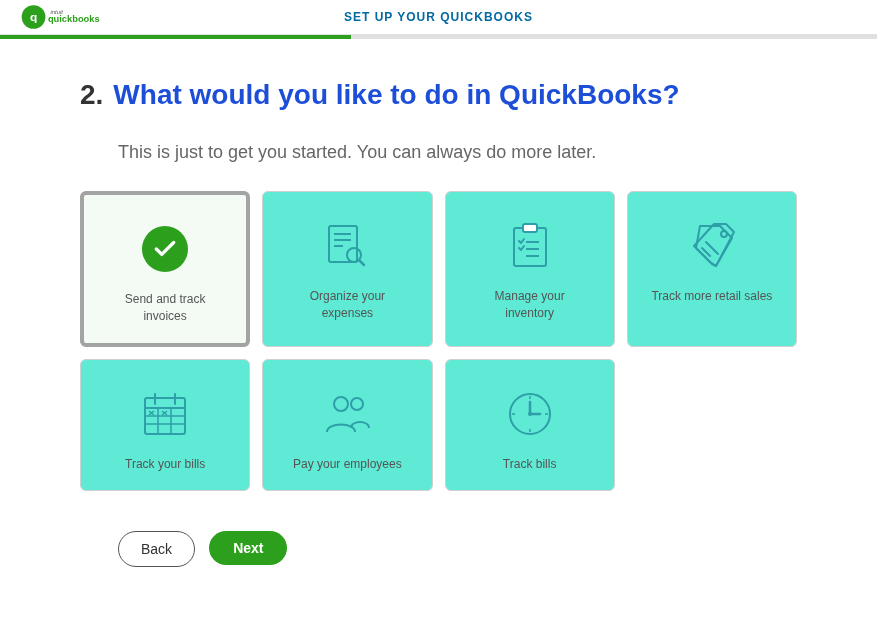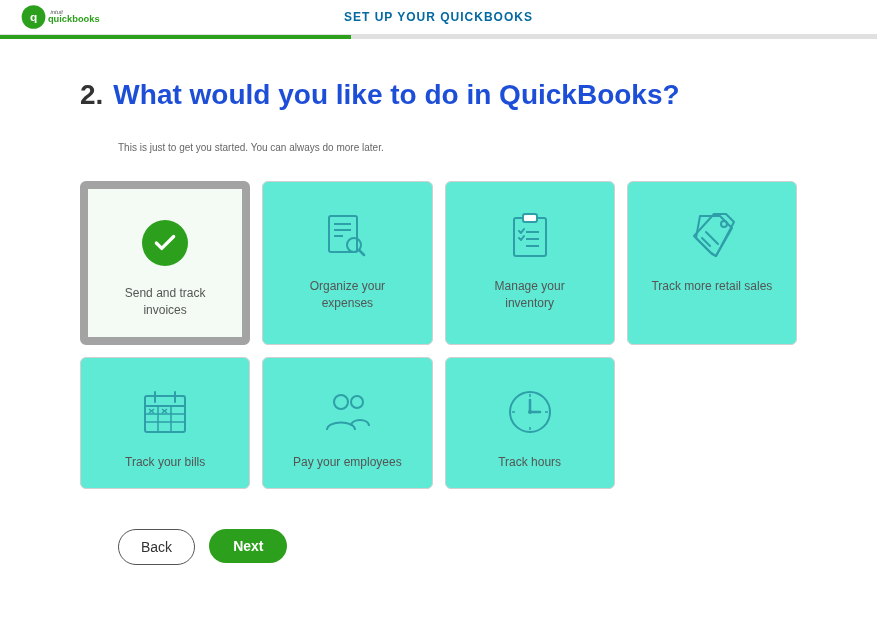--- a/index.html
+++ b/index.html
@@ -63,21 +63,21 @@
       font-size: 28px;
       font-weight: 700;
       color: #333;
     }
     .step-question {
       font-size: 28px;
       font-weight: 700;
       color: #1d4ed8;
     }
     .step-subtitle {
-      font-size: 10px;
+      font-size: 18px;
       color: #666;
       margin-bottom: 28px;
       margin-left: 38px;
       margin-top: 31px;
     }
 
     
     .options-grid {
       display: grid;
       grid-template-columns: repeat(4, 1fr);
@@ -90,21 +90,21 @@
       border-radius: 6px;
       padding: 24px 12px 18px;
       display: flex;
       flex-direction: column;
       align-items: center;
       cursor: pointer;
       background: #5eead4;
       transition: border-color 0.15s;
     }
     .option-card.selected {
-      border: 8px solid #a3a3a3;
+      border: 4px solid #a3a3a3;
       background: #f4fbf4;
     }
 
     .option-icon {
       width: 60px;
       height: 60px;
       display: flex;
       align-items: center;
       justify-content: center;
       margin-bottom: 12px;
@@ -292,21 +292,21 @@
           <line x1="26" y1="14" x2="26" y2="26" stroke="#2e9ea8" stroke-width="2.5" stroke-linecap="round"></line>
           <line x1="26" y1="26" x2="36" y2="26" stroke="#2e9ea8" stroke-width="2.5" stroke-linecap="round"></line>
           <circle cx="26" cy="26" r="2" fill="#2e9ea8"></circle>
 
           <line x1="26" y1="8" x2="26" y2="11" stroke="#2e9ea8" stroke-width="1.5"></line>
           <line x1="26" y1="41" x2="26" y2="44" stroke="#2e9ea8" stroke-width="1.5"></line>
           <line x1="8" y1="26" x2="11" y2="26" stroke="#2e9ea8" stroke-width="1.5"></line>
           <line x1="41" y1="26" x2="44" y2="26" stroke="#2e9ea8" stroke-width="1.5"></line>
         </svg>
       </div>
-      <span class="option-label">Track hours</span>
+      <span class="option-label">Track bills</span>
     </div>
 
   </div>
 
   <div class="footer-buttons">
     <button class="btn-back">Back</button>
     <button class="btn-next">Next</button>
   </div>
 
 </div>

